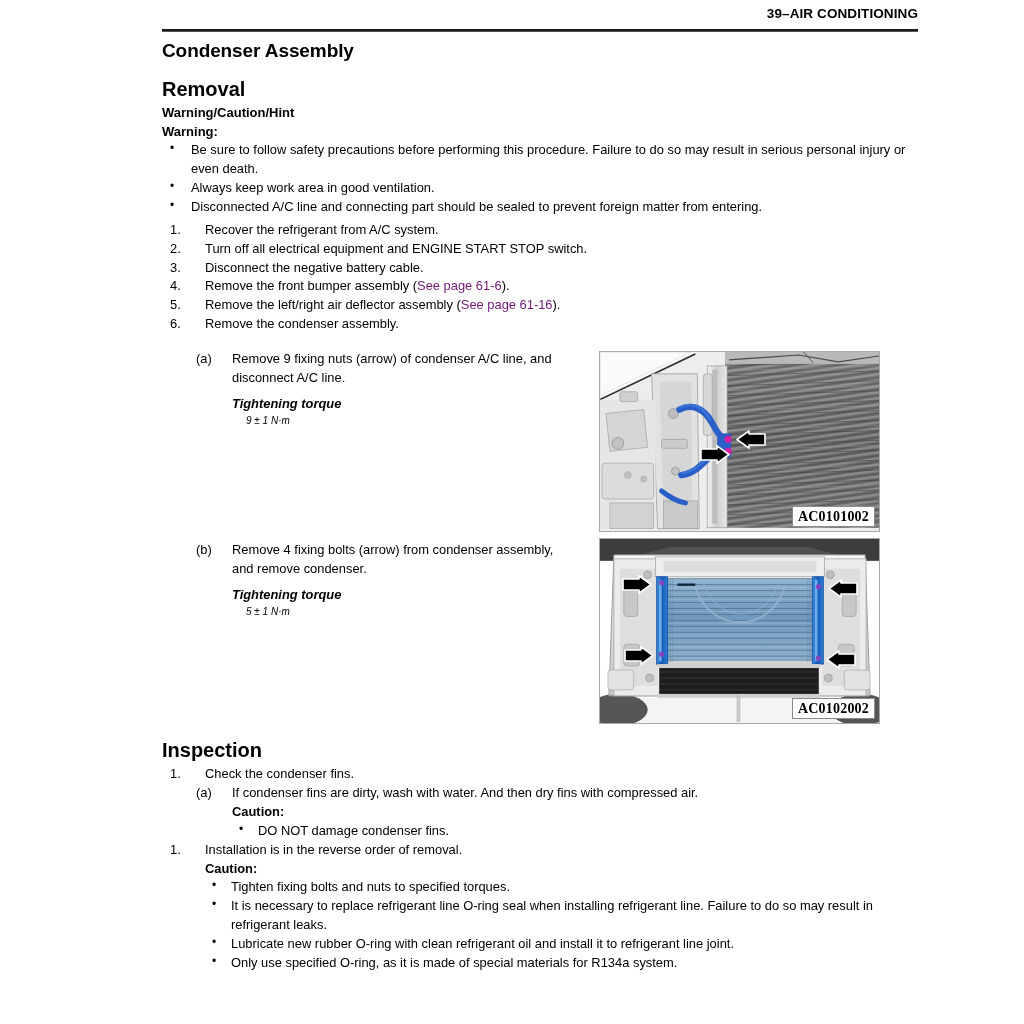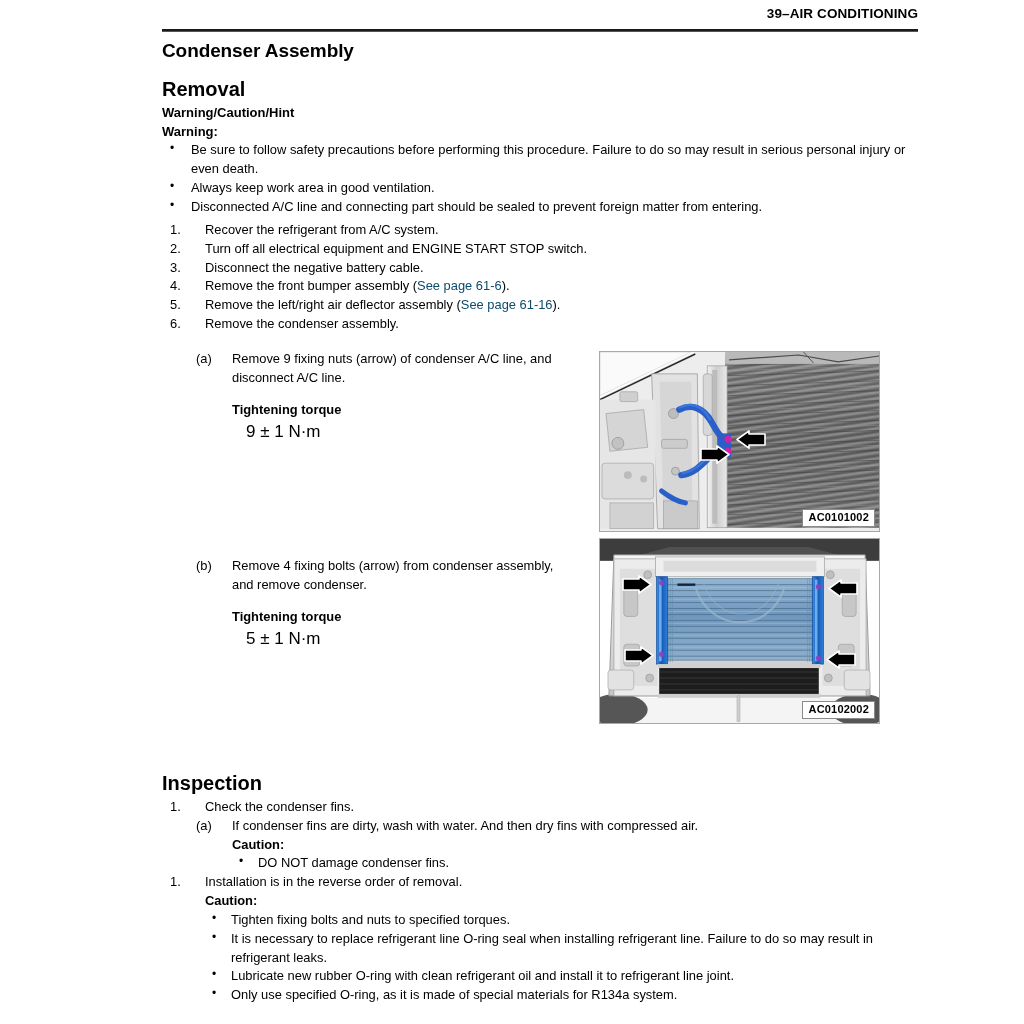--- a/index.html
+++ b/index.html
@@ -87,40 +87,40 @@
   }
   ol.numlist > li .num {
     position: absolute;
     left: 8px; top: 0;
     width: 24px;
     text-align: left;
     font-size: 12.9px;
   }
 
   a.xref, .xref {
-    color: #0c4a6e;
+    color: #701a75;
     text-decoration: none;
   }
 
   
   .substep {
     position: relative;
     padding-left: 70px;
     font-size: 12.9px;
     line-height: 1.46;
   }
   .substep .letter {
     position: absolute;
     left: 34px; top: 0;
     width: 32px;
     font-size: 12.9px;
   }
-  .torque-block { margin-top: 13px; }
+  .torque-block { margin-top: 7px; font-style: italic; }
   .torque-label { font-weight: bold; font-size: 12.9px; line-height: 1.46; }
-  .torque-value { font-size: 17px; line-height: 1.46; padding-left: 14px; }
+  .torque-value { font-size: 10px; line-height: 1.46; padding-left: 14px; }
 
   .substep-inner-caution { font-weight: bold; font-size: 12.9px; line-height: 1.46; }
   ul.subbullets { list-style: none; margin: 0; padding: 0; }
   ul.subbullets > li {
     position: relative;
     padding-left: 26px;
     font-size: 12.9px;
     line-height: 1.46;
   }
   ul.subbullets > li .bul { position: absolute; left: 7px; top: -1px; font-size: 12px; }
@@ -130,27 +130,27 @@
     position: absolute;
     border: 1px solid #a8a8a8;
     background: #fff;
     overflow: hidden;
   }
   .fig-id {
     position: absolute;
     right: 4px; bottom: 4px;
     background: #ffffff;
     border: 1px solid #8a8a8a;
-    font-size: 11px;
+    font-size: 14px;
     font-weight: bold;
     letter-spacing: 0.2px;
     padding: 1px 5px 1px 5px;
     line-height: 1.25;
     z-index: 40;
-    font-family: Liberation Sans, sans-serif;
+    font-family: Liberation Serif, serif;
   }
   .fig-canvas { position: absolute; inset: 0; }
 
   
   .arrow {
     position: absolute;
     width: 30px; height: 19px;
     z-index: 30;
   }
   .arrow svg { display:block; width:100%; height:100%; }

